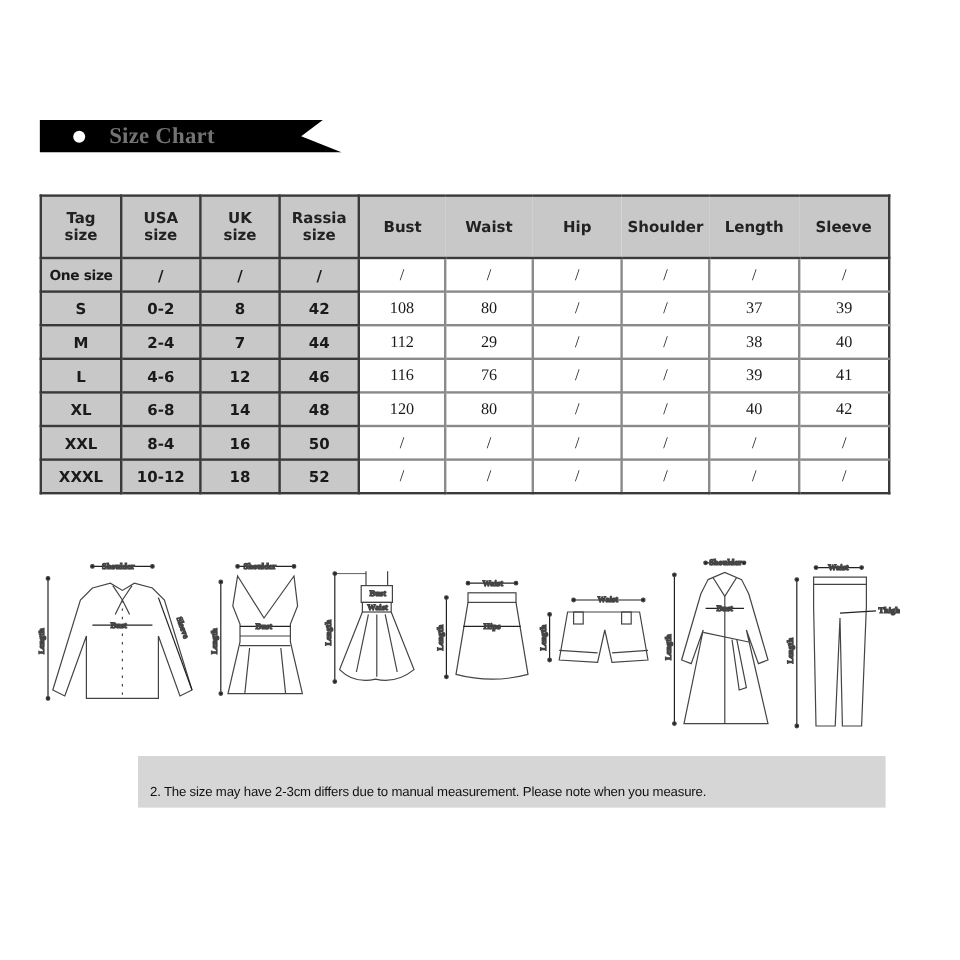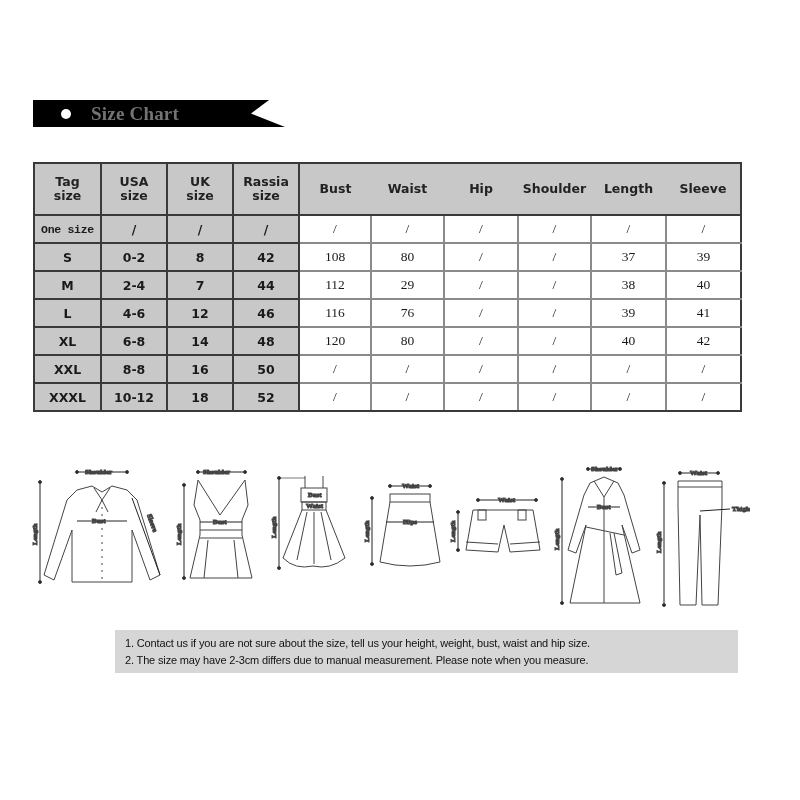--- a/index.html
+++ b/index.html
@@ -18,21 +18,21 @@
   .size-table td { height:26px; font-size:13px; color:#1a1a1a; }
   .size-table td.l { background:#c8c8c8; font-weight:bold; font-family:"DejaVu Sans", sans-serif; font-size:12.5px; border:2px solid #3a3a3a; }
   .size-table th.l { border:2px solid #3a3a3a; }
   .size-table th.r { border-top:2px solid #3a3a3a; border-bottom:2px solid #3a3a3a; border-left:0; border-right:0; }
   .size-table th.r.first { border-left:2px solid #3a3a3a; }
   .size-table th.r.last { border-right:2px solid #3a3a3a; }
   .size-table td.r { background:#fff; font-family:"Liberation Serif", serif; font-size:13.5px; border:2px solid #8a8a8a; }
   .size-table td.r.first { border-left:2px solid #3a3a3a; }
   .size-table td.r.last { border-right:2px solid #3a3a3a; }
   .size-table tr.lastrow td { border-bottom:2px solid #3a3a3a; }
-  .size-table td.l.tag { font-size:11.5px; letter-spacing:-0.3px;font-family:Liberation Mono, monospace; }
+  .size-table td.l.tag { font-size:11.5px; letter-spacing:-0.3px; }
 
   
   .illus { position:absolute; top:455px; left:30px; width:720px; height:165px; }
   .garment { position:absolute; }
   .garment svg { display:block; }
   .garment text { font-family:"Liberation Serif", serif; font-size:7px; font-weight:bold; fill:#333; }
 
   
   .note { position:absolute; left:33px; top:630px; width:705px; height:43px; }
   .note-label { position:absolute; left:0; top:0; width:80px; height:43px; background:#000; color:#fff; font-family:"Liberation Serif", serif; font-weight:bold; font-size:17px; line-height:43px; text-align:center; }
@@ -133,21 +133,21 @@
       <td class="l">48</td>
       <td class="r first">120</td>
       <td class="r">80</td>
       <td class="r">/</td>
       <td class="r">/</td>
       <td class="r">40</td>
       <td class="r last">42</td>
     </tr>
     <tr>
       <td class="l">XXL</td>
-      <td class="l">8-8</td>
+      <td class="l">8-4</td>
       <td class="l">16</td>
       <td class="l">50</td>
       <td class="r first">/</td>
       <td class="r">/</td>
       <td class="r">/</td>
       <td class="r">/</td>
       <td class="r">/</td>
       <td class="r last">/</td>
     </tr>
     <tr class="lastrow">
@@ -295,16 +295,15 @@
       <line x1="14" y1="18" x2="14" y2="140" stroke="#222"></line>
       <circle cx="14" cy="18" r="1.5" fill="#222"></circle>
         <circle cx="14" cy="140" r="1.5" fill="#222"></circle>
       <text x="0" y="0" transform="translate(11,88) rotate(-90)">Length</text>
     </svg>
   </div>
 </div>
 
 <div class="note">
   <div class="note-body">
-    <div class="note-line" style="top:7px;">1. Contact us if you are not sure about the size, tell us your height, weight, bust, waist and hip size.</div>
     <div class="note-line" style="top:24px;">2. The size may have 2-3cm differs due to manual measurement. Please note when you measure.</div>
   </div>
 </div>
 
 </body></html>

